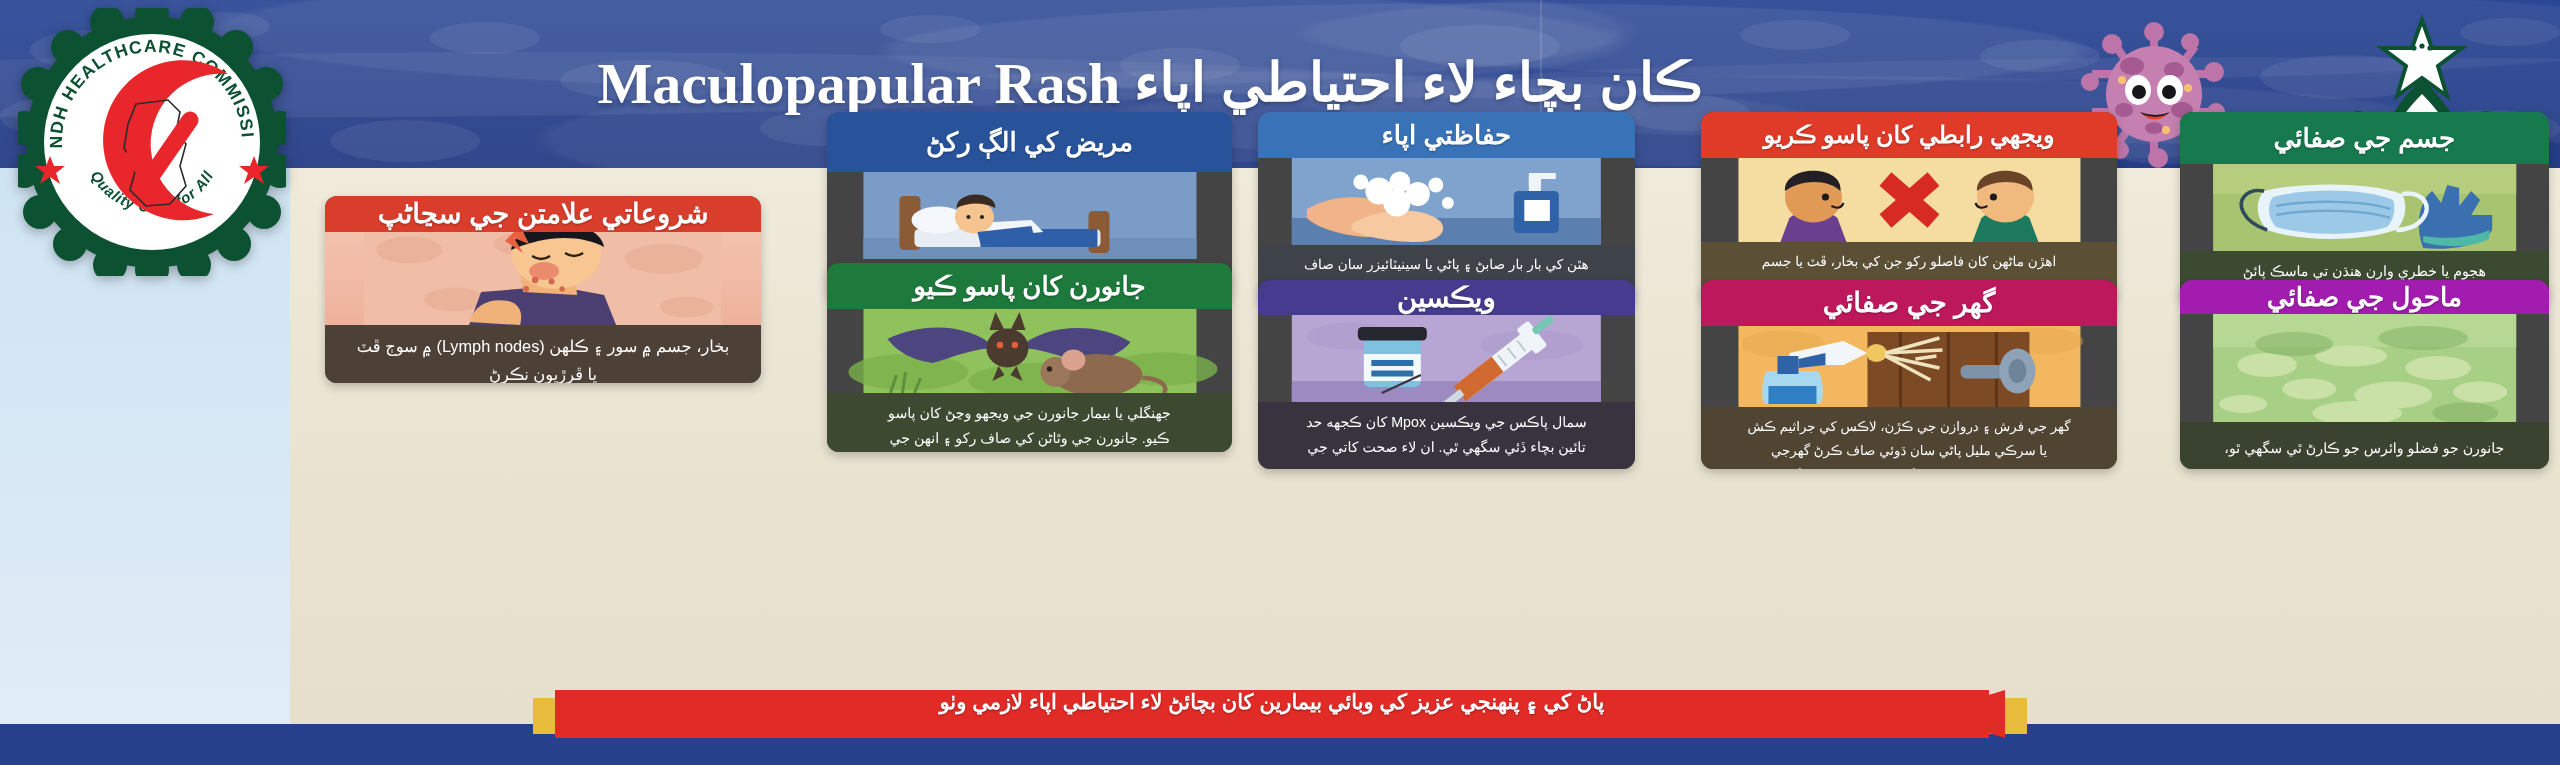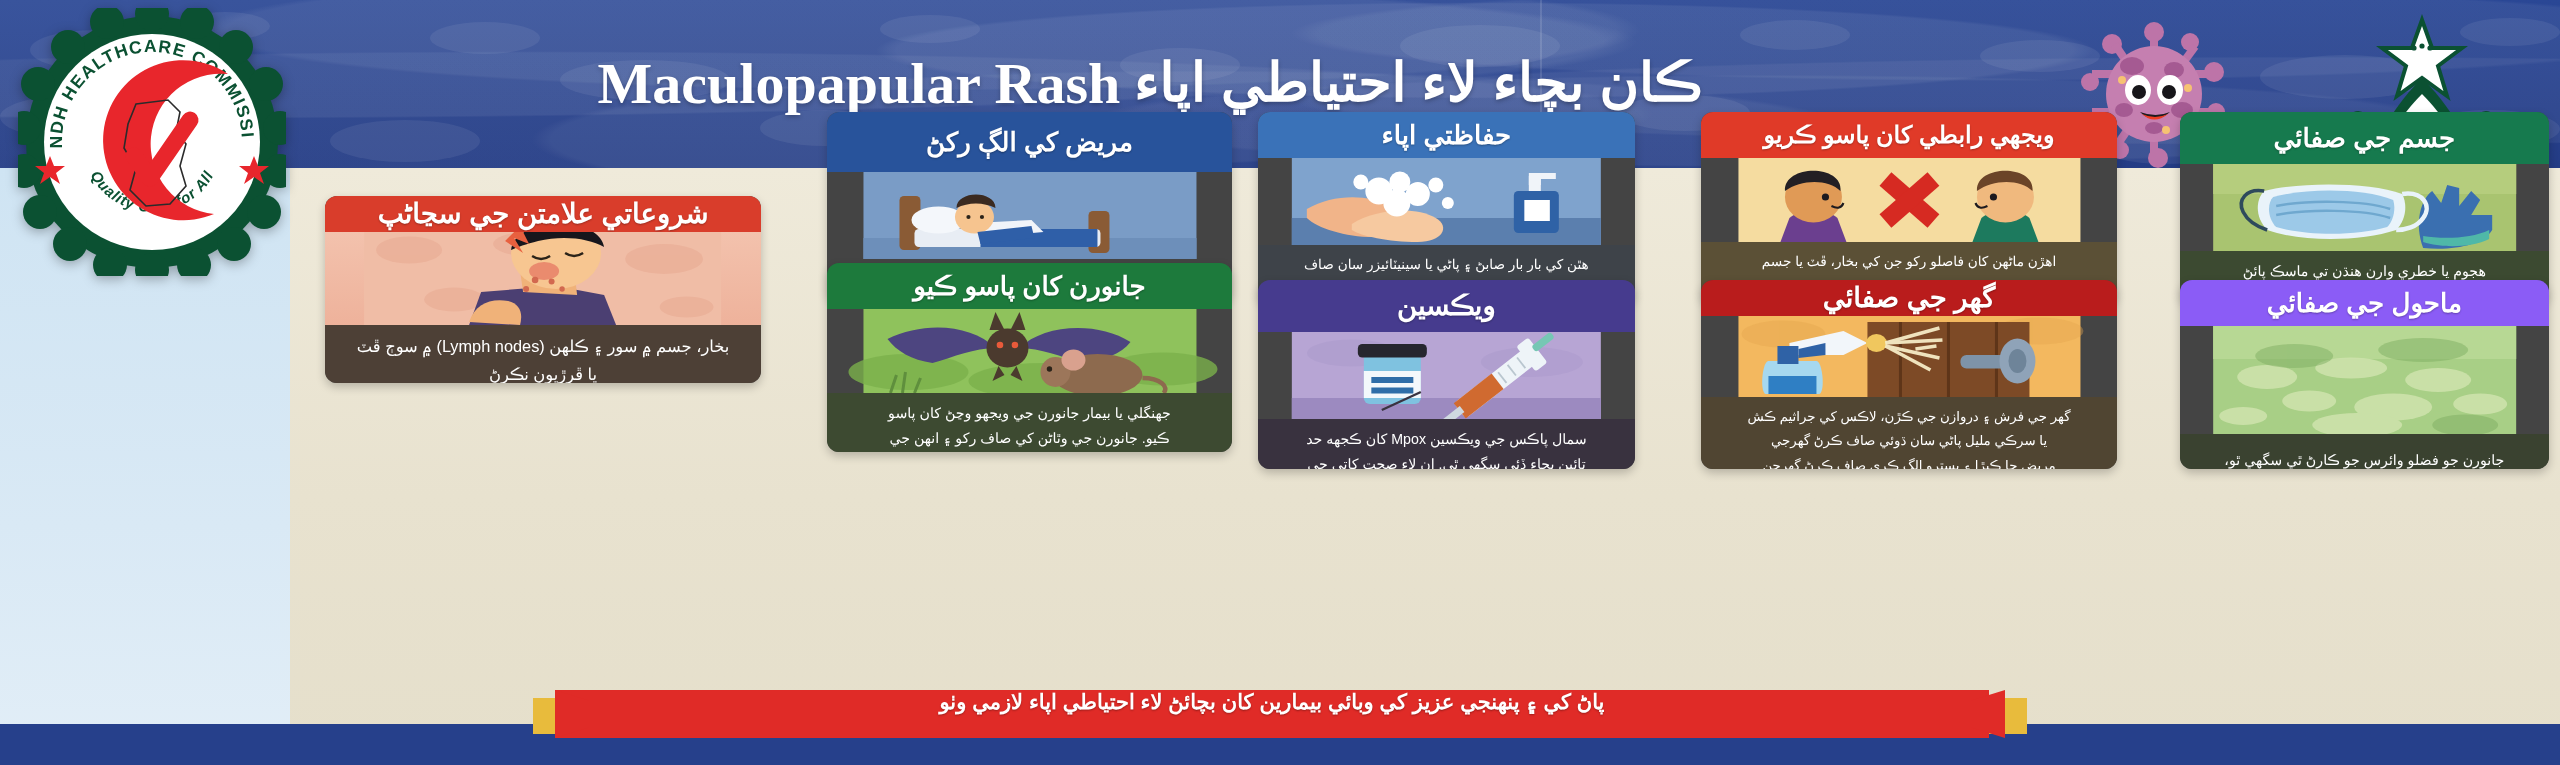--- a/index.html
+++ b/index.html
@@ -492,21 +492,21 @@
       </svg>
     </div>
     <div class="card-body" style="background: rgb(61, 74, 49); font-size: 14.2px; line-height: 1.78;">
       <span class="ln">جهنگلي يا بيمار جانورن جي ويجهو وڃڻ کان پاسو</span>
       <span class="ln">ڪيو. جانورن جي وٿاڻن کي صاف رکو ۽ انهن جي</span>
       <span class="ln">ويڪسين وقت سر ڪرائيندا رهو</span>
     </div>
   </div>
 
   <div class="card" style="left: 1258.06px; top: 280px; width: 376.686px; height: 189.44px;">
-    <div class="card-header" style="background: rgb(70, 59, 142); font-size: 27.55px; height: 52px;">ويڪسين</div>
+    <div class="card-header" style="background: rgb(70, 59, 142); font-size: 27.55px; height: 35px;">ويڪسين</div>
     <div class="card-art" style="height: 87px;">
       <svg viewBox="0 0 206 58" style="width:100%;height:100%;display:block">
         <rect width="206" height="58" fill="#b7a5d4"></rect>
         <rect y="44" width="206" height="14" fill="#9c8ac0"></rect>
         <g opacity=".35" fill="#a595c8">
           <ellipse cx="40" cy="14" rx="30" ry="9"></ellipse>
             <ellipse cx="160" cy="20" rx="34" ry="10"></ellipse>
         </g>
 
         <rect x="48" y="14" width="38" height="34" rx="4" fill="#7fc2e0"></rect>
@@ -531,21 +531,21 @@
       </svg>
     </div>
     <div class="card-body" style="background: rgb(57, 50, 63); font-size: 14.2px; line-height: 1.78;">
       <span class="ln">سمال پاڪس جي ويڪسين Mpox کان ڪجهه حد</span>
       <span class="ln">تائين بچاء ڏئي سگهي ٿي. ان لاء صحت کاتي جي</span>
 
     </div>
   </div>
 
   <div class="card" style="left: 1700.57px; top: 280px; width: 416.914px; height: 189.44px;">
-    <div class="card-header" style="background: #b91c1c; font-size: 27.55px; height: 36px;">گهر جي صفائي</div>
+    <div class="card-header" style="background: #be185d; font-size: 27.55px; height: 46px;">گهر جي صفائي</div>
     <div class="card-art" style="height: 81px;">
       <svg viewBox="0 0 228 54" style="width:100%;height:100%;display:block">
         <rect width="228" height="54" fill="#f3b85f"></rect>
         <g opacity=".4" fill="#e3a64d">
           <ellipse cx="30" cy="12" rx="28" ry="9"></ellipse>
             <ellipse cx="200" cy="10" rx="30" ry="9"></ellipse>
         </g>
 
         <rect x="86" y="4" width="108" height="50" fill="#7d4a26"></rect>
         <g stroke="#5e3519" stroke-width="2">
@@ -574,21 +574,21 @@
       </svg>
     </div>
     <div class="card-body" style="background: rgb(80, 69, 50); font-size: 13.348px; line-height: 1.82;">
       <span class="ln">گهر جي فرش ۽ دروازن جي ڪڙن، لاڪس کي جراثيم ڪش</span>
       <span class="ln">يا سرڪي مليل پاڻي سان ڌوئي صاف ڪرڻ گهرجي</span>
       <span class="ln">مريض جا ڪپڙا ۽ بسترو الڳ ڪري صاف ڪرڻ گهرجن</span>
     </div>
   </div>
 
   <div class="card" style="left: 2179.66px; top: 280px; width: 369.371px; height: 189.44px;">
-    <div class="card-header" style="background: #8b5cf6; font-size: 26.1px; height: 46px;">ماحول جي صفائي</div>
+    <div class="card-header" style="background: #a21caf; font-size: 26.1px; height: 34px;">ماحول جي صفائي</div>
     <div class="card-art" style="height: 108px;">
       <svg viewBox="0 0 202 72" style="width:100%;height:100%;display:block">
         <rect width="202" height="72" fill="#a8cf86"></rect>
         <rect y="0" width="202" height="22" fill="#b7d894"></rect>
         <g fill="#cfe3ad" opacity=".85">
           <ellipse cx="36" cy="34" rx="20" ry="8"></ellipse>
             <ellipse cx="92" cy="28" rx="24" ry="7"></ellipse>
           <ellipse cx="150" cy="36" rx="22" ry="8"></ellipse>
             <ellipse cx="64" cy="50" rx="18" ry="7"></ellipse>
           <ellipse cx="120" cy="54" rx="26" ry="9"></ellipse>

